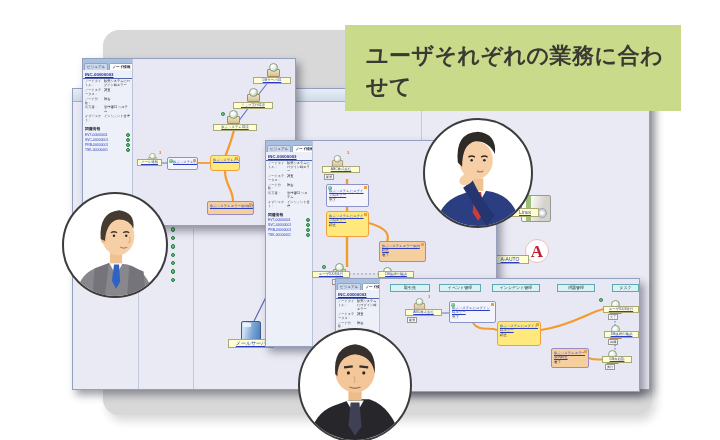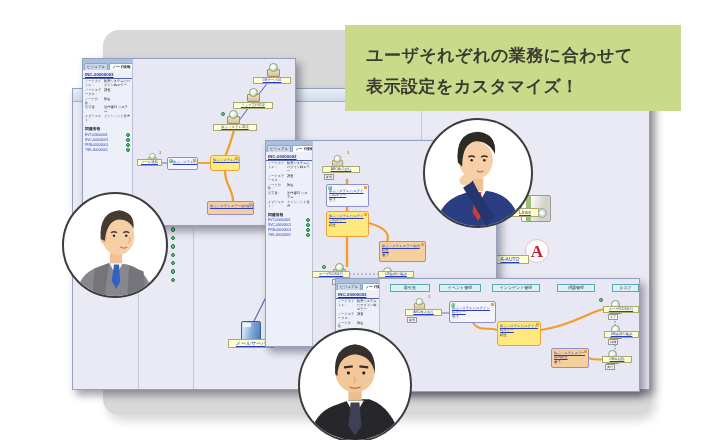--- a/index.html
+++ b/index.html
@@ -73,21 +73,21 @@
   .biglbl{position:absolute;background:#ffffd2;border:1px solid #a8a878;color:#2a3fbf;text-decoration:underline;font-size:5px;line-height:7px;padding:0 1px;white-space:nowrap;text-align:center;z-index:2}
 
   svg.wire{position:absolute;left:0;top:0;z-index:1}
 
   
   .avatar{position:absolute;border-radius:50%;background:#fff;border:2px solid #3c3c3c;overflow:hidden;z-index:6}
   .avatar svg{display:block;width:100%;height:100%}
 
   
   .callout{position:absolute;left:345px;top:25px;width:336px;height:86px;background:#c9da8b;z-index:7;padding:15px 0 0 21px}
-  .callout div{font-size:17px;line-height:31px;font-weight:600;color:#3a3a32;letter-spacing:0.5px}
+  .callout div{font-size:22px;line-height:31px;font-weight:600;color:#3a3a32;letter-spacing:0.5px}
 </style>
 </head>
 <body>
 
 <div class="stage">
 
   <div class="panel"></div>
 
   <div class="win winA">
     <div class="hdrband"></div>
@@ -477,16 +477,15 @@
       <path d="M54,33 L62,34" stroke="#35302b" stroke-width="2" fill="none"></path>
       <circle cx="44" cy="39" r="1.4" fill="#2a241f"></circle>
       <circle cx="58" cy="39" r="1.4" fill="#2a241f"></circle>
       <path d="M49,42 Q51,46 49,48" stroke="#d8a87c" stroke-width="1" fill="none"></path>
       <path d="M45,52 Q50,54 55,52" stroke="#a87858" stroke-width="1.3" fill="none"></path>
     </svg>
   </div>
 
   <div class="callout">
     <div>ユーザそれぞれの業務に合わせて</div>
-    <div>表示設定をカスタマイズ！</div>
   </div>
 
 </div>
 
 </body></html>

